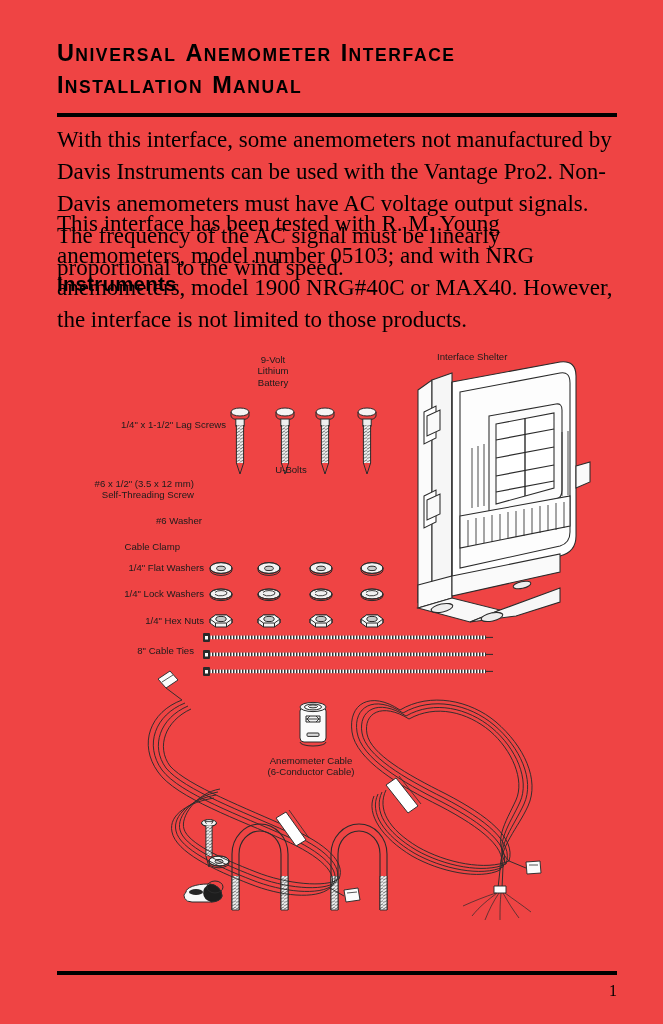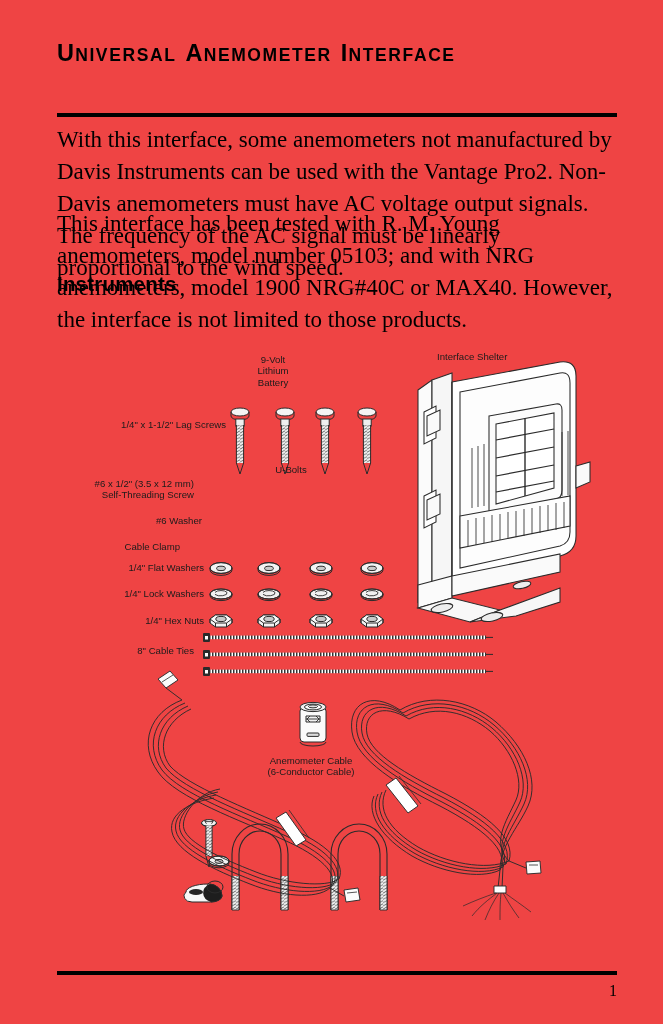--- a/index.html
+++ b/index.html
@@ -117,20 +117,23 @@
   }
 </style>
 </head>
 <body>
 
 <div class="page">
 
   <div class="title-block">
     <div class="title-line">
       <span class="cap">U</span><span>NIVERSAL</span><span class="sp"></span><span class="cap">A</span><span>NEMOMETER</span><span class="sp"></span><span class="cap">I</span><span>NTERFACE</span>
+    </div>
+    <div class="title-line">
+      <span class="cap">I</span><span>NSTALLATION</span><span class="sp"></span><span class="cap">M</span><span>ANUAL</span>
     </div>
   </div>
 
   <div class="rule-top"></div>
 
   <div class="body-text" id="para1">With this interface, some anemometers not manufactured by Davis Instruments can be used with the Vantage Pro2. Non-Davis anemometers must have AC voltage output signals. The frequency of the AC signal must be linearly proportional to the wind speed.</div>
   <div class="body-text" id="para2">This interface has been tested with R. M. Young anemometers, model number 05103; and with NRG anemometers, model 1900 NRG#40C or MAX40. However, the interface is not limited to those products.</div>
 
   <div class="section-heading">Instruments</div>
 

